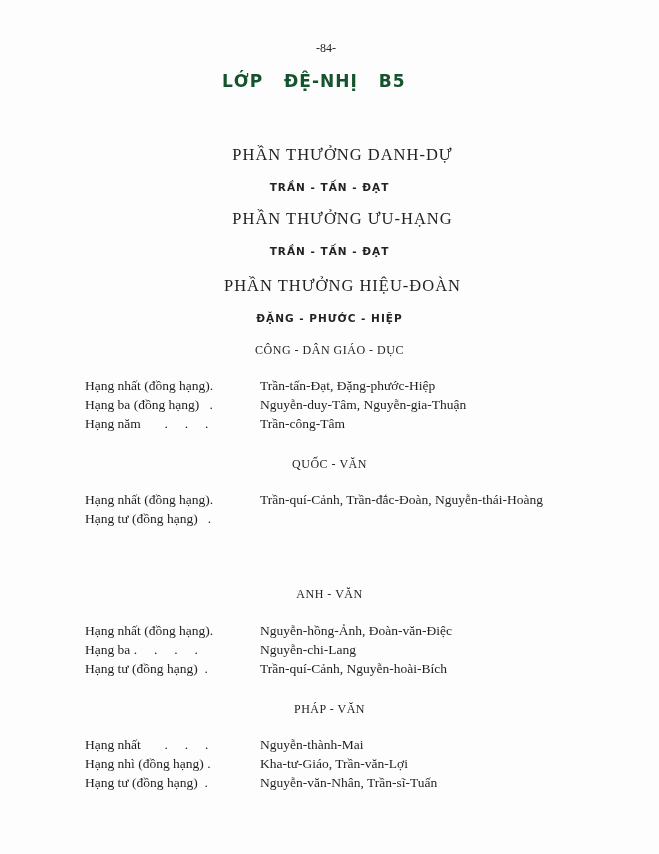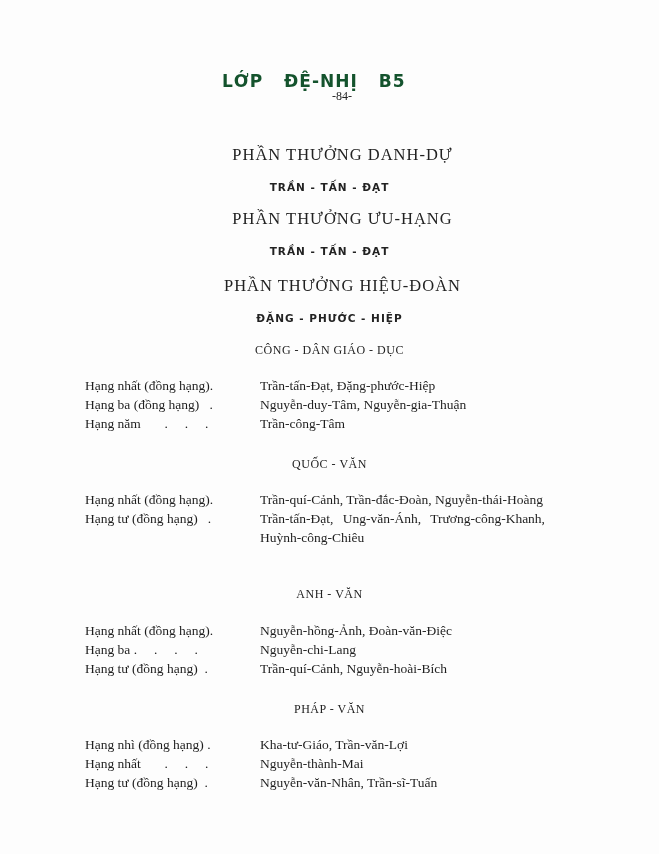--- a/index.html
+++ b/index.html
@@ -1,20 +1,20 @@
 <!DOCTYPE html>
 <html><head>
 <meta charset="utf-8">
 <style>
   html, body { margin: 0; padding: 0; background: #ffffff; }
   body { width: 659px; height: 854px; position: relative; overflow: hidden; color: #1a1a1a; }
   .page { position: absolute; left: 0; top: 0; width: 659px; height: 854px; background: #fdfdfd; }
   .page-num { position: absolute; top: 41px; left: 0; width: 659px; text-align: center;
     font-family: "Liberation Serif", serif; font-size: 12px; color: #222; padding-left: 0px; }
-  .page-num span { position: absolute; left: 332px; margin-top: 48px; }
+  .page-num span { position: absolute; left: 316px; }
   .class-title { position: absolute; top: 71px; left: 222px; font-family: "DejaVu Sans", sans-serif;
     font-weight: bold; font-size: 17px; letter-spacing: 1px; word-spacing: 14px; color: #14532d; }
   .award { position: absolute; left: 0; width: 659px; text-align: center; }
   .award-title { font-family: "Liberation Serif", serif; font-size: 16.5px; letter-spacing: 1px;
     color: #222; display: block; margin-left: 26px; }
   .award-name { font-family: "DejaVu Sans", sans-serif; font-weight: bold; font-size: 10.5px;
     letter-spacing: 1px; color: #222; display: block; margin-top: 16px; }
   .subject-title { position: absolute; left: 0; width: 659px; text-align: center;
     font-family: "Liberation Serif", serif; font-size: 12px; letter-spacing: 0.5px; color: #222; }
   .rows { position: absolute; left: 85px; width: 460px; font-family: "Liberation Serif", serif;
@@ -64,21 +64,20 @@
   </div>
 
   <div class="subject-title" style="top:457px;">QUỐC - VĂN</div>
   <div class="rows" style="top:490px;">
     <div class="row">
       <span class="rank" style="white-space: pre;">Hạng nhất (đồng hạng).</span>
       <span class="names">Trần-quí-Cảnh, Trần-đắc-Đoàn, Nguyễn-thái-Hoàng</span>
     </div>
     <div class="row">
       <span class="rank" style="white-space: pre;">Hạng tư (đồng hạng)   .</span>
-      <span class="names">Trần-tấn-Đạt, Ung-văn-Ánh, Trương-công-Khanh, Huỳnh-công-Chiêu</span>
     </div>
   </div>
 
   <div class="subject-title" style="top:587px;">ANH - VĂN</div>
   <div class="rows" style="top:621px;">
     <div class="row">
       <span class="rank" style="white-space: pre;">Hạng nhất (đồng hạng).</span>
       <span class="names">Nguyễn-hồng-Ảnh, Đoàn-văn-Điệc</span>
     </div>
     <div class="row">
@@ -87,26 +86,26 @@
     </div>
     <div class="row">
       <span class="rank" style="white-space: pre;">Hạng tư (đồng hạng)  .</span>
       <span class="names">Trần-quí-Cảnh, Nguyễn-hoài-Bích</span>
     </div>
   </div>
 
   <div class="subject-title" style="top:702px;">PHÁP - VĂN</div>
   <div class="rows" style="top:735px;">
     <div class="row">
+      <span class="rank" style="white-space: pre;">Hạng nhất       .     .     .</span>
+      <span class="names">Nguyễn-thành-Mai</span>
+    </div>
+    <div class="row">
       <span class="rank" style="white-space: pre;">Hạng nhì (đồng hạng) .</span>
       <span class="names">Kha-tư-Giáo, Trần-văn-Lợi</span>
-    </div>
-    <div class="row">
-      <span class="rank" style="white-space: pre;">Hạng nhất       .     .     .</span>
-      <span class="names">Nguyễn-thành-Mai</span>
     </div>
     <div class="row">
       <span class="rank" style="white-space: pre;">Hạng tư (đồng hạng)  .</span>
       <span class="names">Nguyễn-văn-Nhân, Trần-sĩ-Tuấn</span>
     </div>
   </div>
 
 </div>
 
 </body></html>

